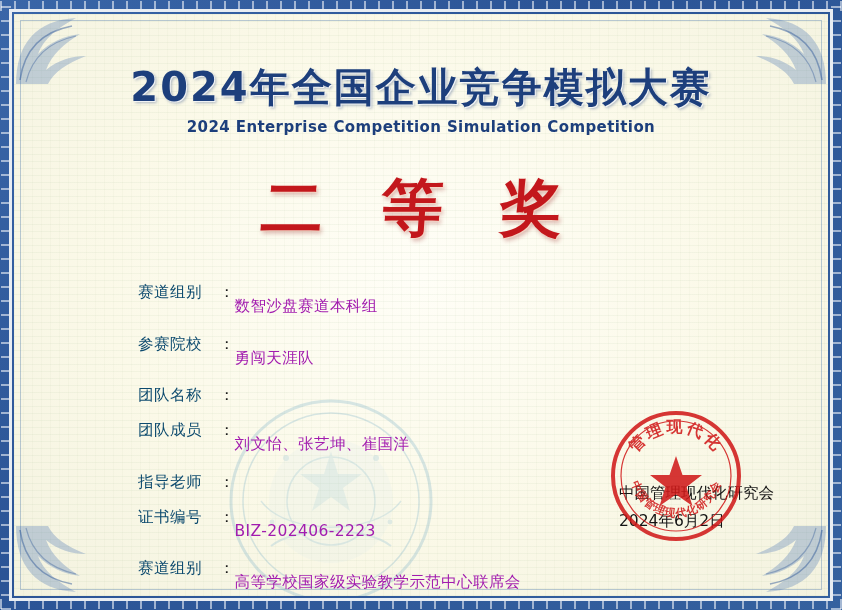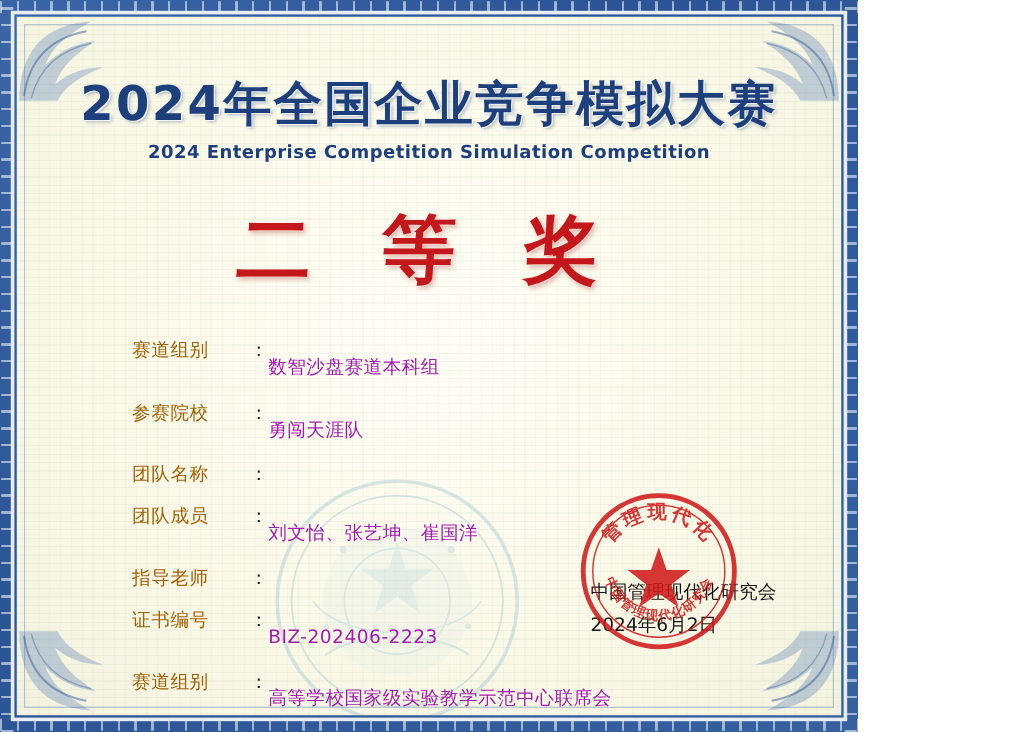--- a/index.html
+++ b/index.html
@@ -10,21 +10,21 @@
   body {
     width: 862px;
     height: 610px;
     overflow: hidden;
     font-family: "Liberation Sans", sans-serif;
   }
 
   
   .cert {
     position: relative;
-    width: 715px;
+    width: 842px;
     height: 610px;
     box-sizing: border-box;
     background: #2f5ea0;
     background: linear-gradient(135deg, #3a66a8 0%, #2b5496 40%, #35619f 100%);
     padding: 10px;
   }
   .cert-border-2 {
     position: absolute;
     inset: 9px;
     border: 3px solid #e8edf3;
@@ -164,23 +164,24 @@
     display: flex;
     align-items: flex-start;
     margin-bottom: 14px;
     font-size: 15.5px;
     color: #1a1a1a;
     font-family: "DejaVu Sans", "Liberation Sans", sans-serif;
   }
   .field-label {
     width: 98px;
     flex: 0 0 98px;
-    text-align: left;
+    text-align: center;
     letter-spacing: 0.5px;
-    color: #a16207;
+    color: #0c4a6e;
+    margin-left: 11px;
   }
   .field-colon {
     flex: 0 0 14px;
     text-align: left;
   }
   .field-value {
     flex: 1 1 auto;
     letter-spacing: 0.4px;
     color: #a21caf;
     line-height: 1.65;

